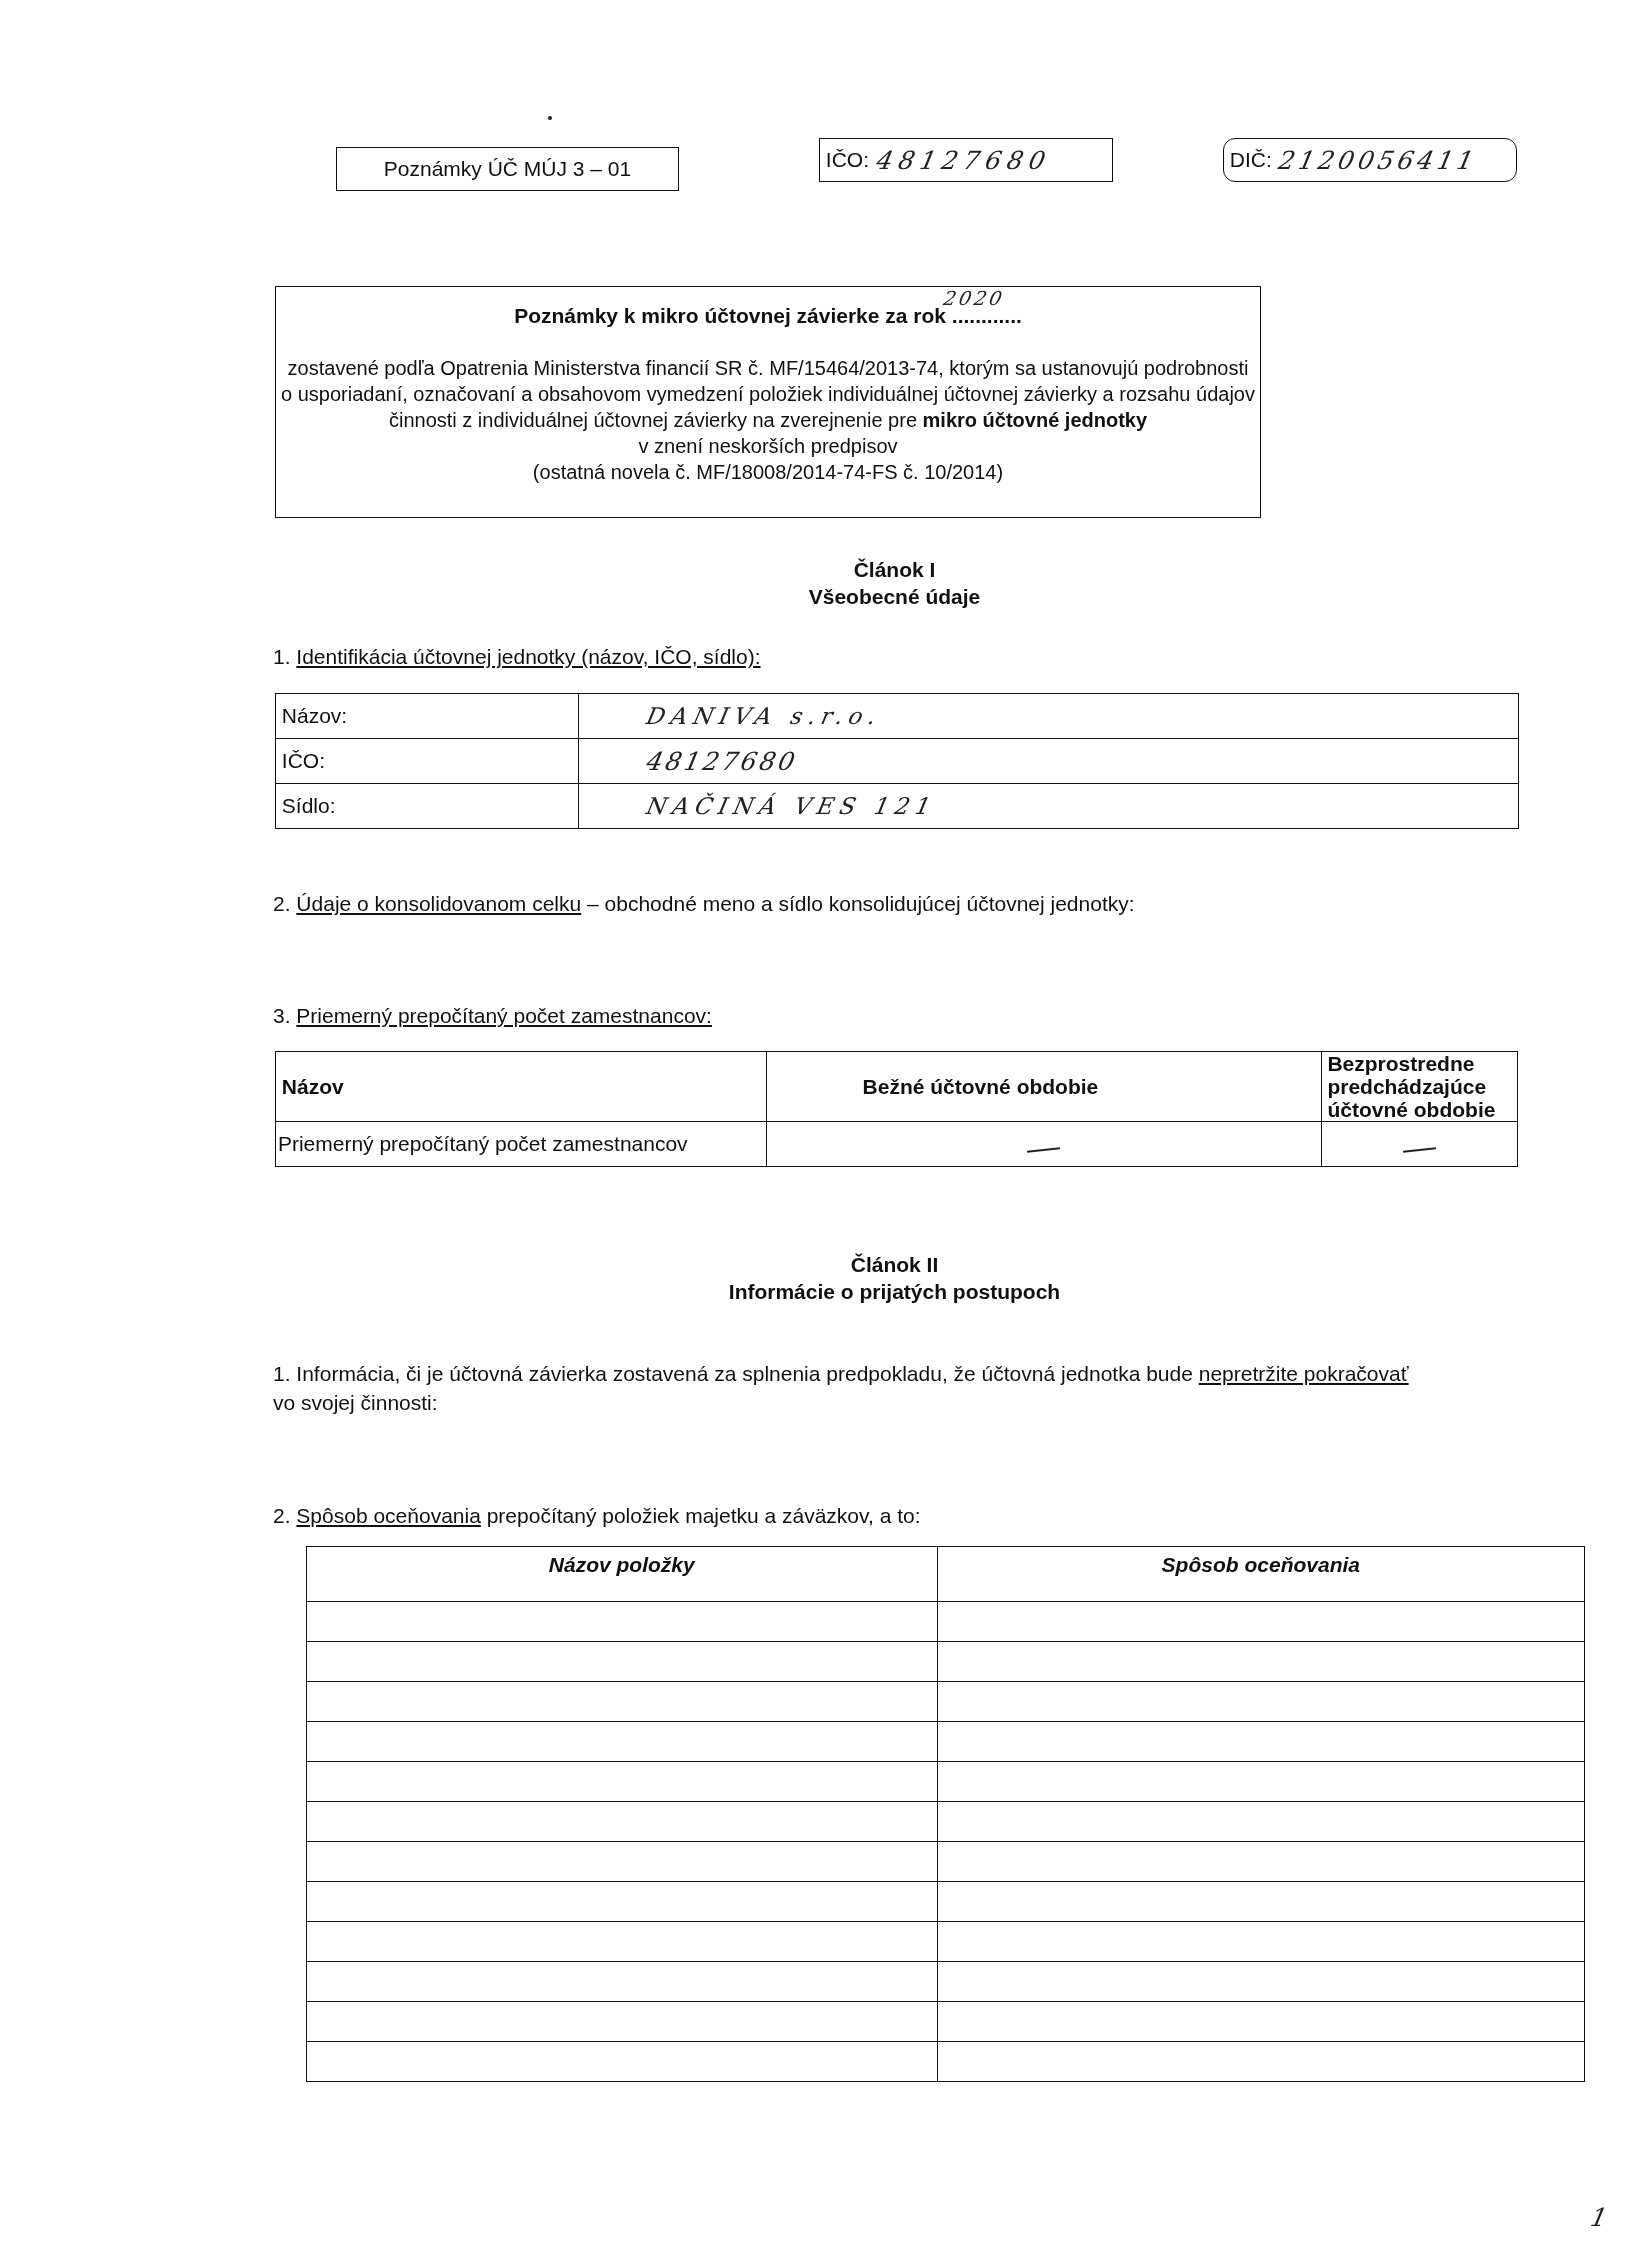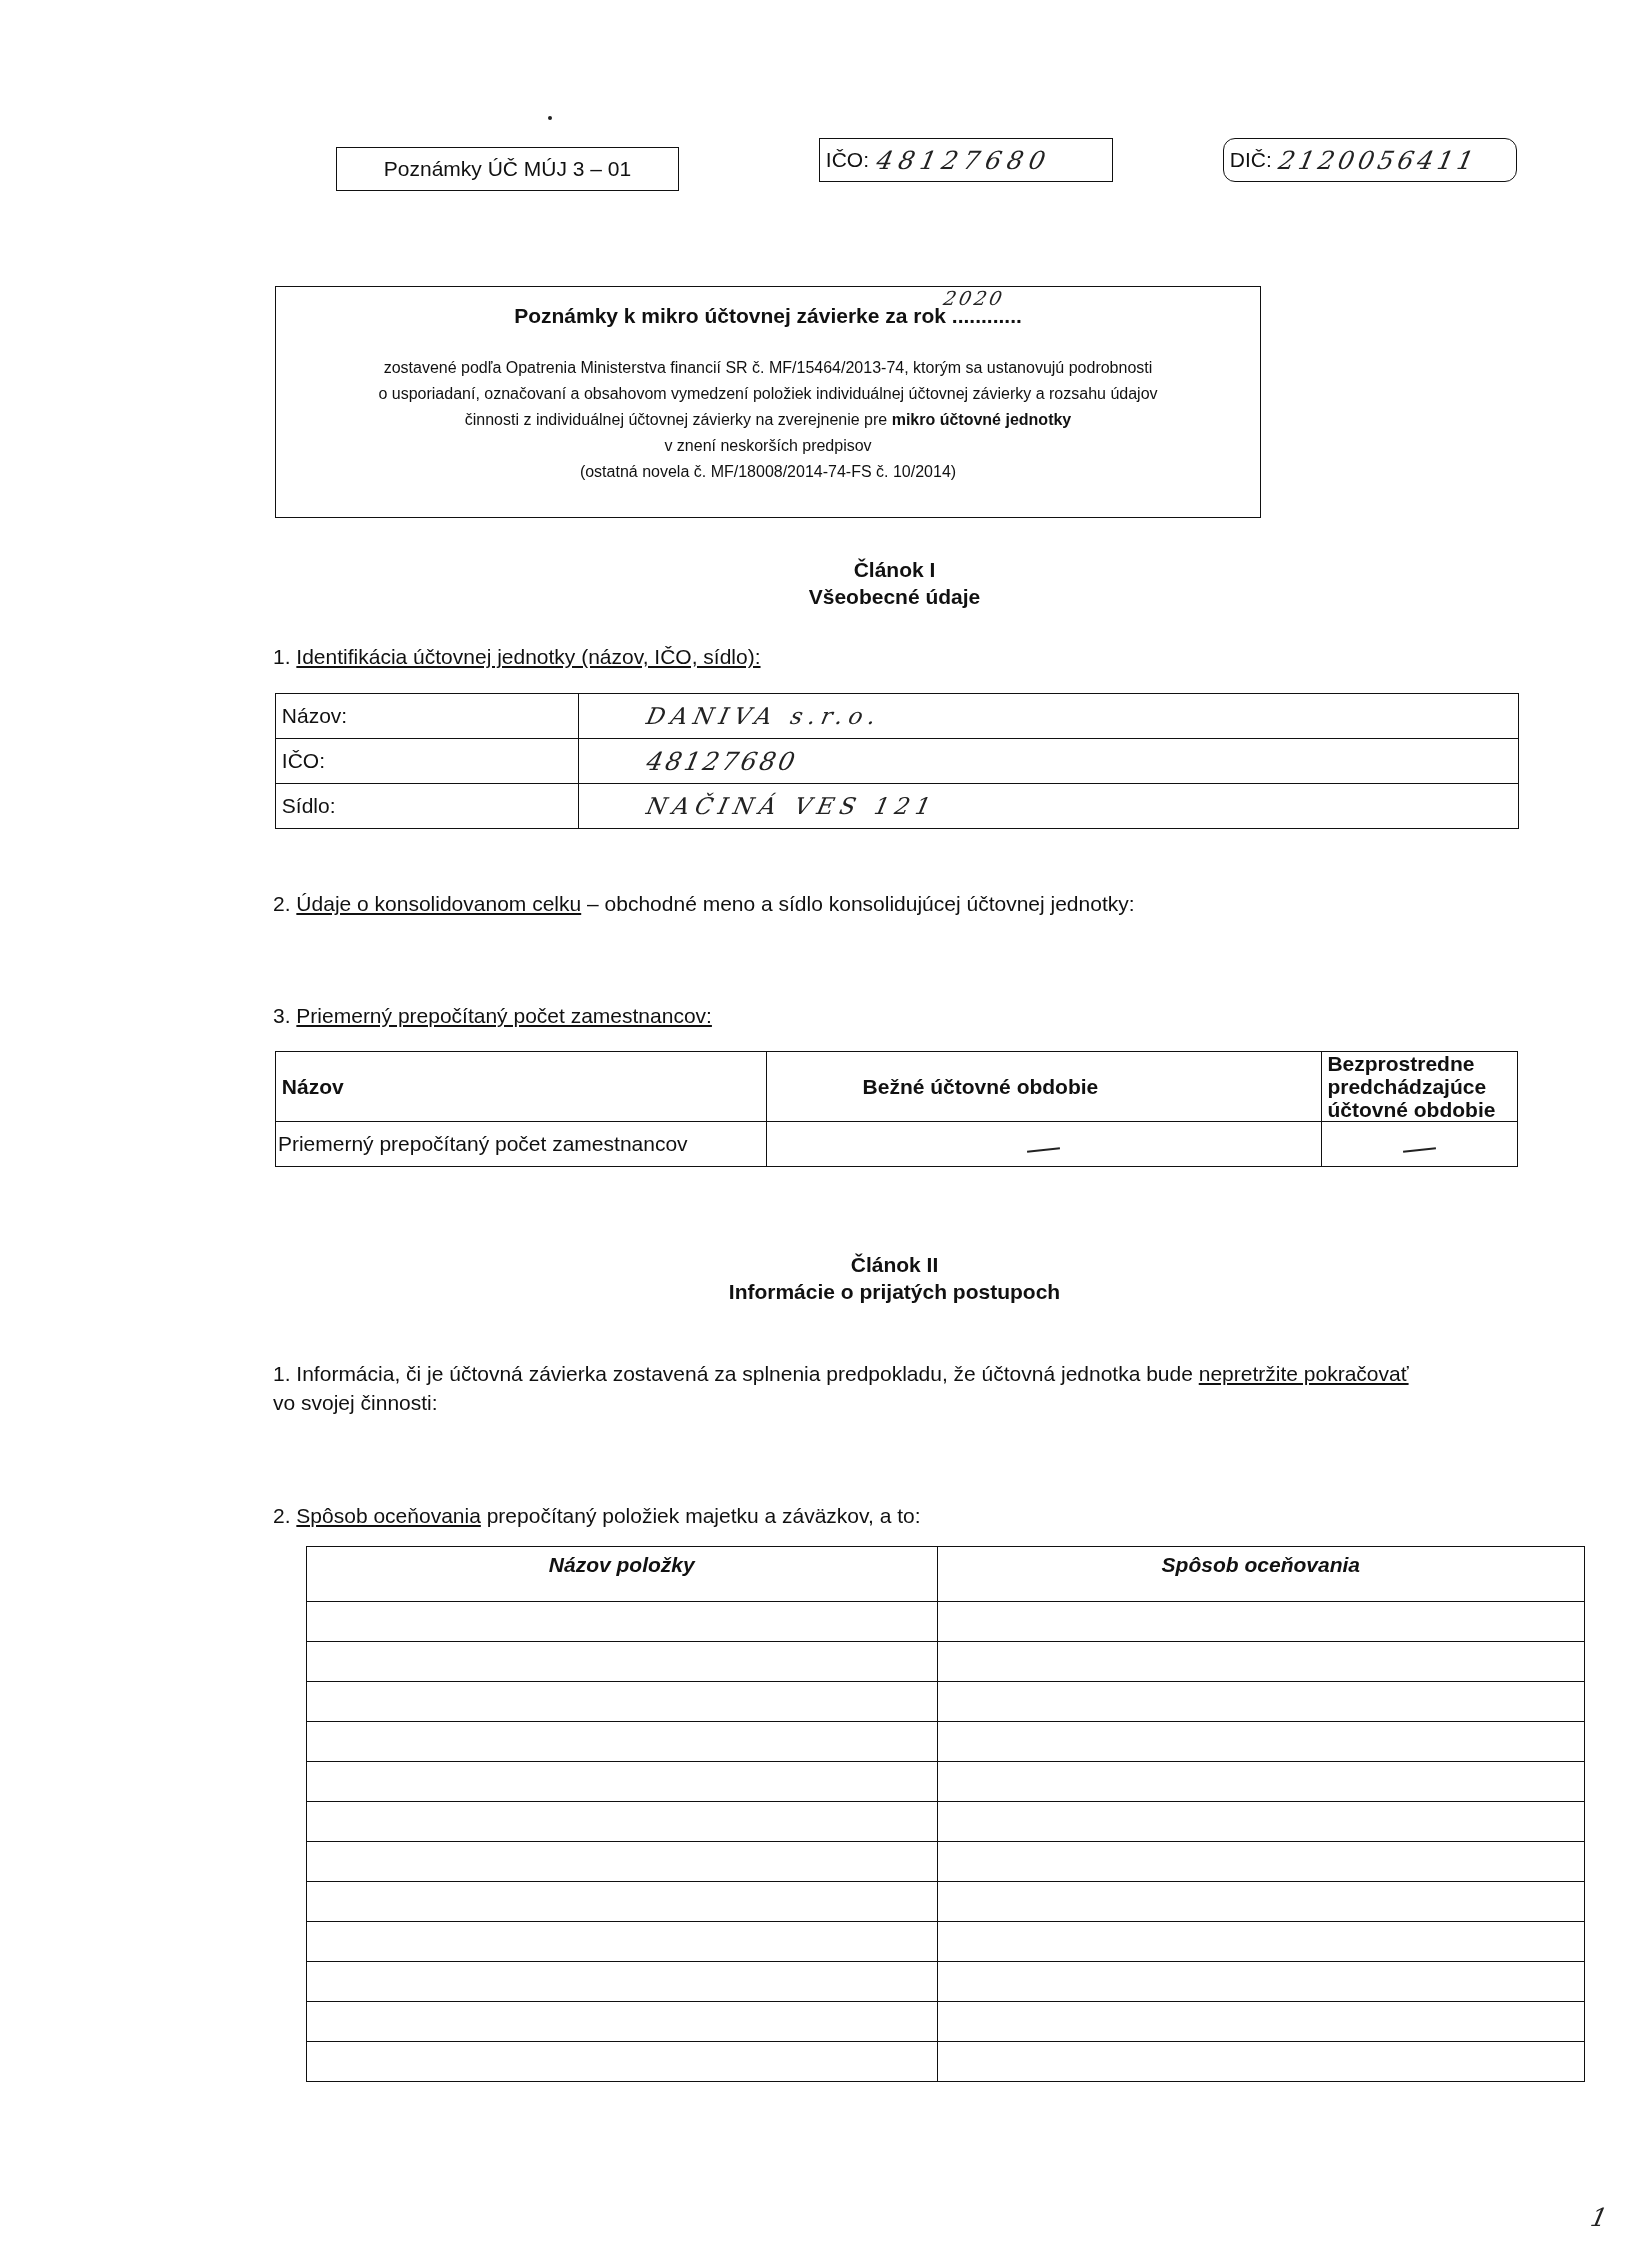--- a/index.html
+++ b/index.html
@@ -14,21 +14,21 @@
     font-family: "DejaVu Serif", "Liberation Serif", serif;
     font-style: italic; letter-spacing: 5.8px; color: #222;
     transform: skewX(-12deg); display: inline-block;
   }
   .top-box { height: 44px; display: flex; align-items: center; font-size: 21px; }
   .center { text-align: center; }
   .bold { font-weight: bold; }
   .u { text-decoration: underline; }
   .title-box { left: 275px; top: 286px; width: 986px; height: 232px; padding-top: 17.4px; }
   .title-box .t1 { font-weight: bold; font-size: 21px; margin-bottom: 27px; }
-  .title-box .line { font-size: 16px; line-height: 26px; }
+  .title-box .line { font-size: 20px; line-height: 26px; }
   table { border-collapse: collapse; }
   td, th { border: 1.9px solid #111; padding: 0 5.8px; font-size: 21px; }
   .id-table td { height: 44px; }
   .emp th { font-weight: bold; height: 60px; text-align: left; line-height: 23px; margin-top: 28px; }
   .emp td { height: 44px; }
   .val th { font-weight: bold; font-style: italic; height: 48px; text-align: center; vertical-align: top; padding-top: 5.8px; }
   .val td { height: 39px; }
   .dot { width: 3.9px; height: 3.9px; background: #222; border-radius: 50%; }
   .dash { display:inline-block; width: 33px; height: 1.9px; background:#222; transform: rotate(-6deg); }
 </style>

